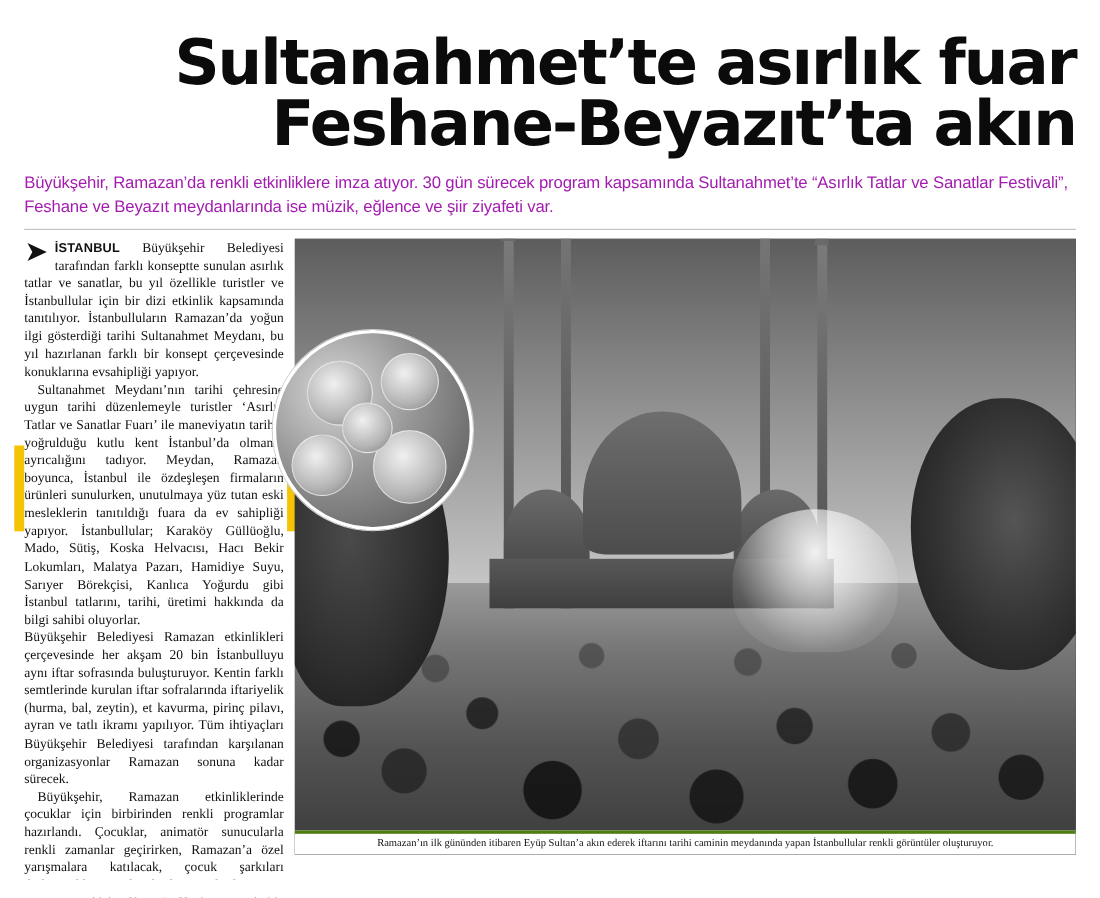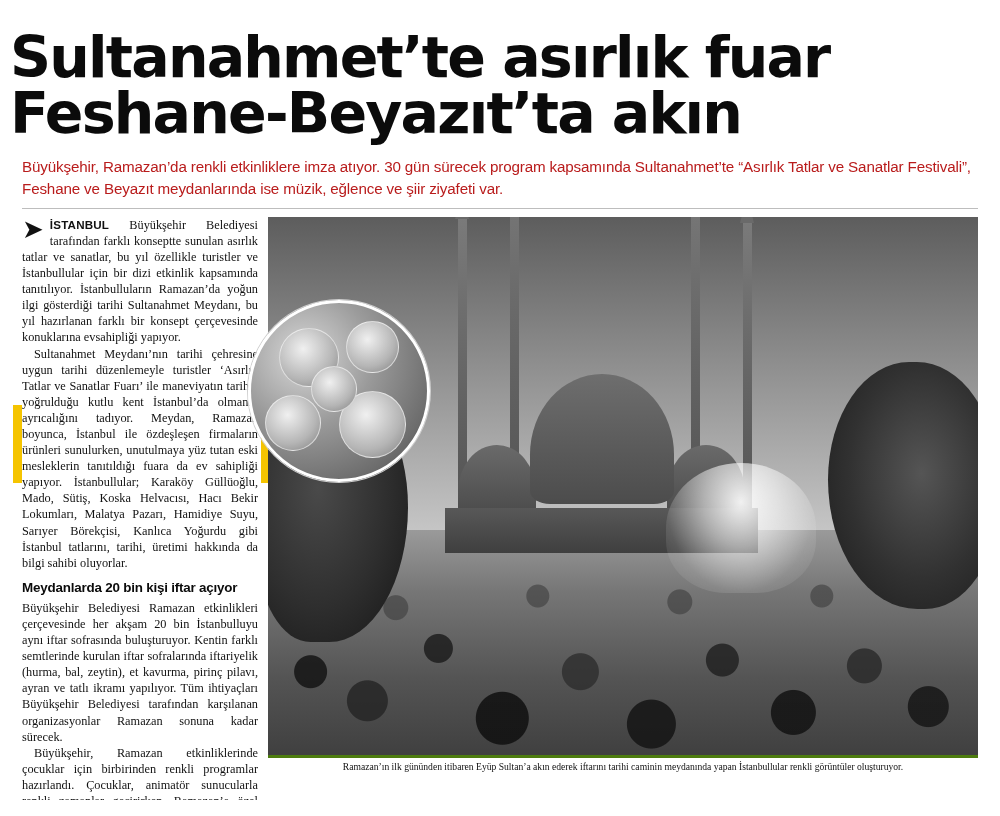--- a/index.html
+++ b/index.html
@@ -15,37 +15,37 @@
   .page {
     position: relative;
     width: 1000px;
     height: 816px;
     padding: 0;
   }
 
   
   .headline {
     margin: 0;
-    padding: 30px 22px 0 10px;
+    padding: 30px 22px 0 28px;
     font-family: "DejaVu Sans", sans-serif;
     font-weight: 700;
     font-size: 57px;
     line-height: 0.98;
     letter-spacing: -1.8px;
     color: #0b0b0b;
-    text-align: left;
+    text-align: right;
   }
   .headline .line2 { display: block; }
 
   
   .deck {
     margin: 14px 22px 0 22px;
     font-size: 15.2px;
     line-height: 1.45;
-    color: #b91c1c;
+    color: #a21caf;
     letter-spacing: -0.15px;
   }
 
   .rule {
     margin: 8px 22px 0 22px;
     border-top: 1px solid #bdbdbd;
     height: 0;
   }
 
   
@@ -259,21 +259,20 @@
       <div class="mark-right"></div>
 
       <p class="first dropcap-wrap">
         <span class="arrow-glyph">➤</span>
         <span class="lede-label">İSTANBUL</span>
         <span>Büyükşehir Belediyesi tarafından farklı konseptte sunulan asırlık tatlar ve sanatlar, bu yıl özellikle turistler ve İstanbullular için bir dizi etkinlik kapsamında tanıtılıyor. İstanbulluların Ramazan’da yoğun ilgi gösterdiği tarihi Sultanahmet Meydanı, bu yıl hazırlanan farklı bir konsept çerçevesinde konuklarına evsahipliği yapıyor.</span>
       </p>
 
       <p>Sultanahmet Meydanı’nın tarihi çehresine uygun tarihi düzenlemeyle turistler ‘Asırlık Tatlar ve Sanatlar Fuarı’ ile maneviyatın tarihle yoğrulduğu kutlu kent İstanbul’da olmanın ayrıcalığını tadıyor. Meydan, Ramazan boyunca, İstanbul ile özdeşleşen firmaların ürünleri sunulurken, unutulmaya yüz tutan eski mesleklerin tanıtıldığı fuara da ev sahipliği yapıyor. İstanbullular; Karaköy Güllüoğlu, Mado, Sütiş, Koska Helvacısı, Hacı Bekir Lokumları, Malatya Pazarı, Hamidiye Suyu, Sarıyer Börekçisi, Kanlıca Yoğurdu gibi İstanbul tatlarını, tarihi, üretimi hakkında da bilgi sahibi oluyorlar.</p>
 
-      <div class="subhead">Meydanlarda 20 bin kişi iftar açıyor</div>
 
       <p class="first">Büyükşehir Belediyesi Ramazan etkinlikleri çerçevesinde her akşam 20 bin İstanbulluyu aynı iftar sofrasında buluşturuyor. Kentin farklı semtlerinde kurulan iftar sofralarında iftariyelik (hurma, bal, zeytin), et kavurma, pirinç pilavı, ayran ve tatlı ikramı yapılıyor. Tüm ihtiyaçları Büyükşehir Belediyesi tarafından karşılanan organizasyonlar Ramazan sonuna kadar sürecek.</p>
       <p>Büyükşehir, Ramazan etkinliklerinde çocuklar için birbirinden renkli programlar hazırlandı. Çocuklar, animatör sunucularla renkli zamanlar geçirirken, Ramazan’a özel yarışmalara katılacak, çocuk şarkıları dinleyecekler. Geleneksel sanatlardan orta oyunu, meddah, Karagöz-Hacivat ve kukla gösterisiyle farklı heyecan yaşayan çocuklar, sihirbaz gösterisini merakla izlerken, palyaçoyla kahkahalara boğuluyorlar.</p>
     </div>
 
     <div class="col-photo">
       <div class="sky"></div>
       <div class="ground"></div>
 
       <div class="mosque">

